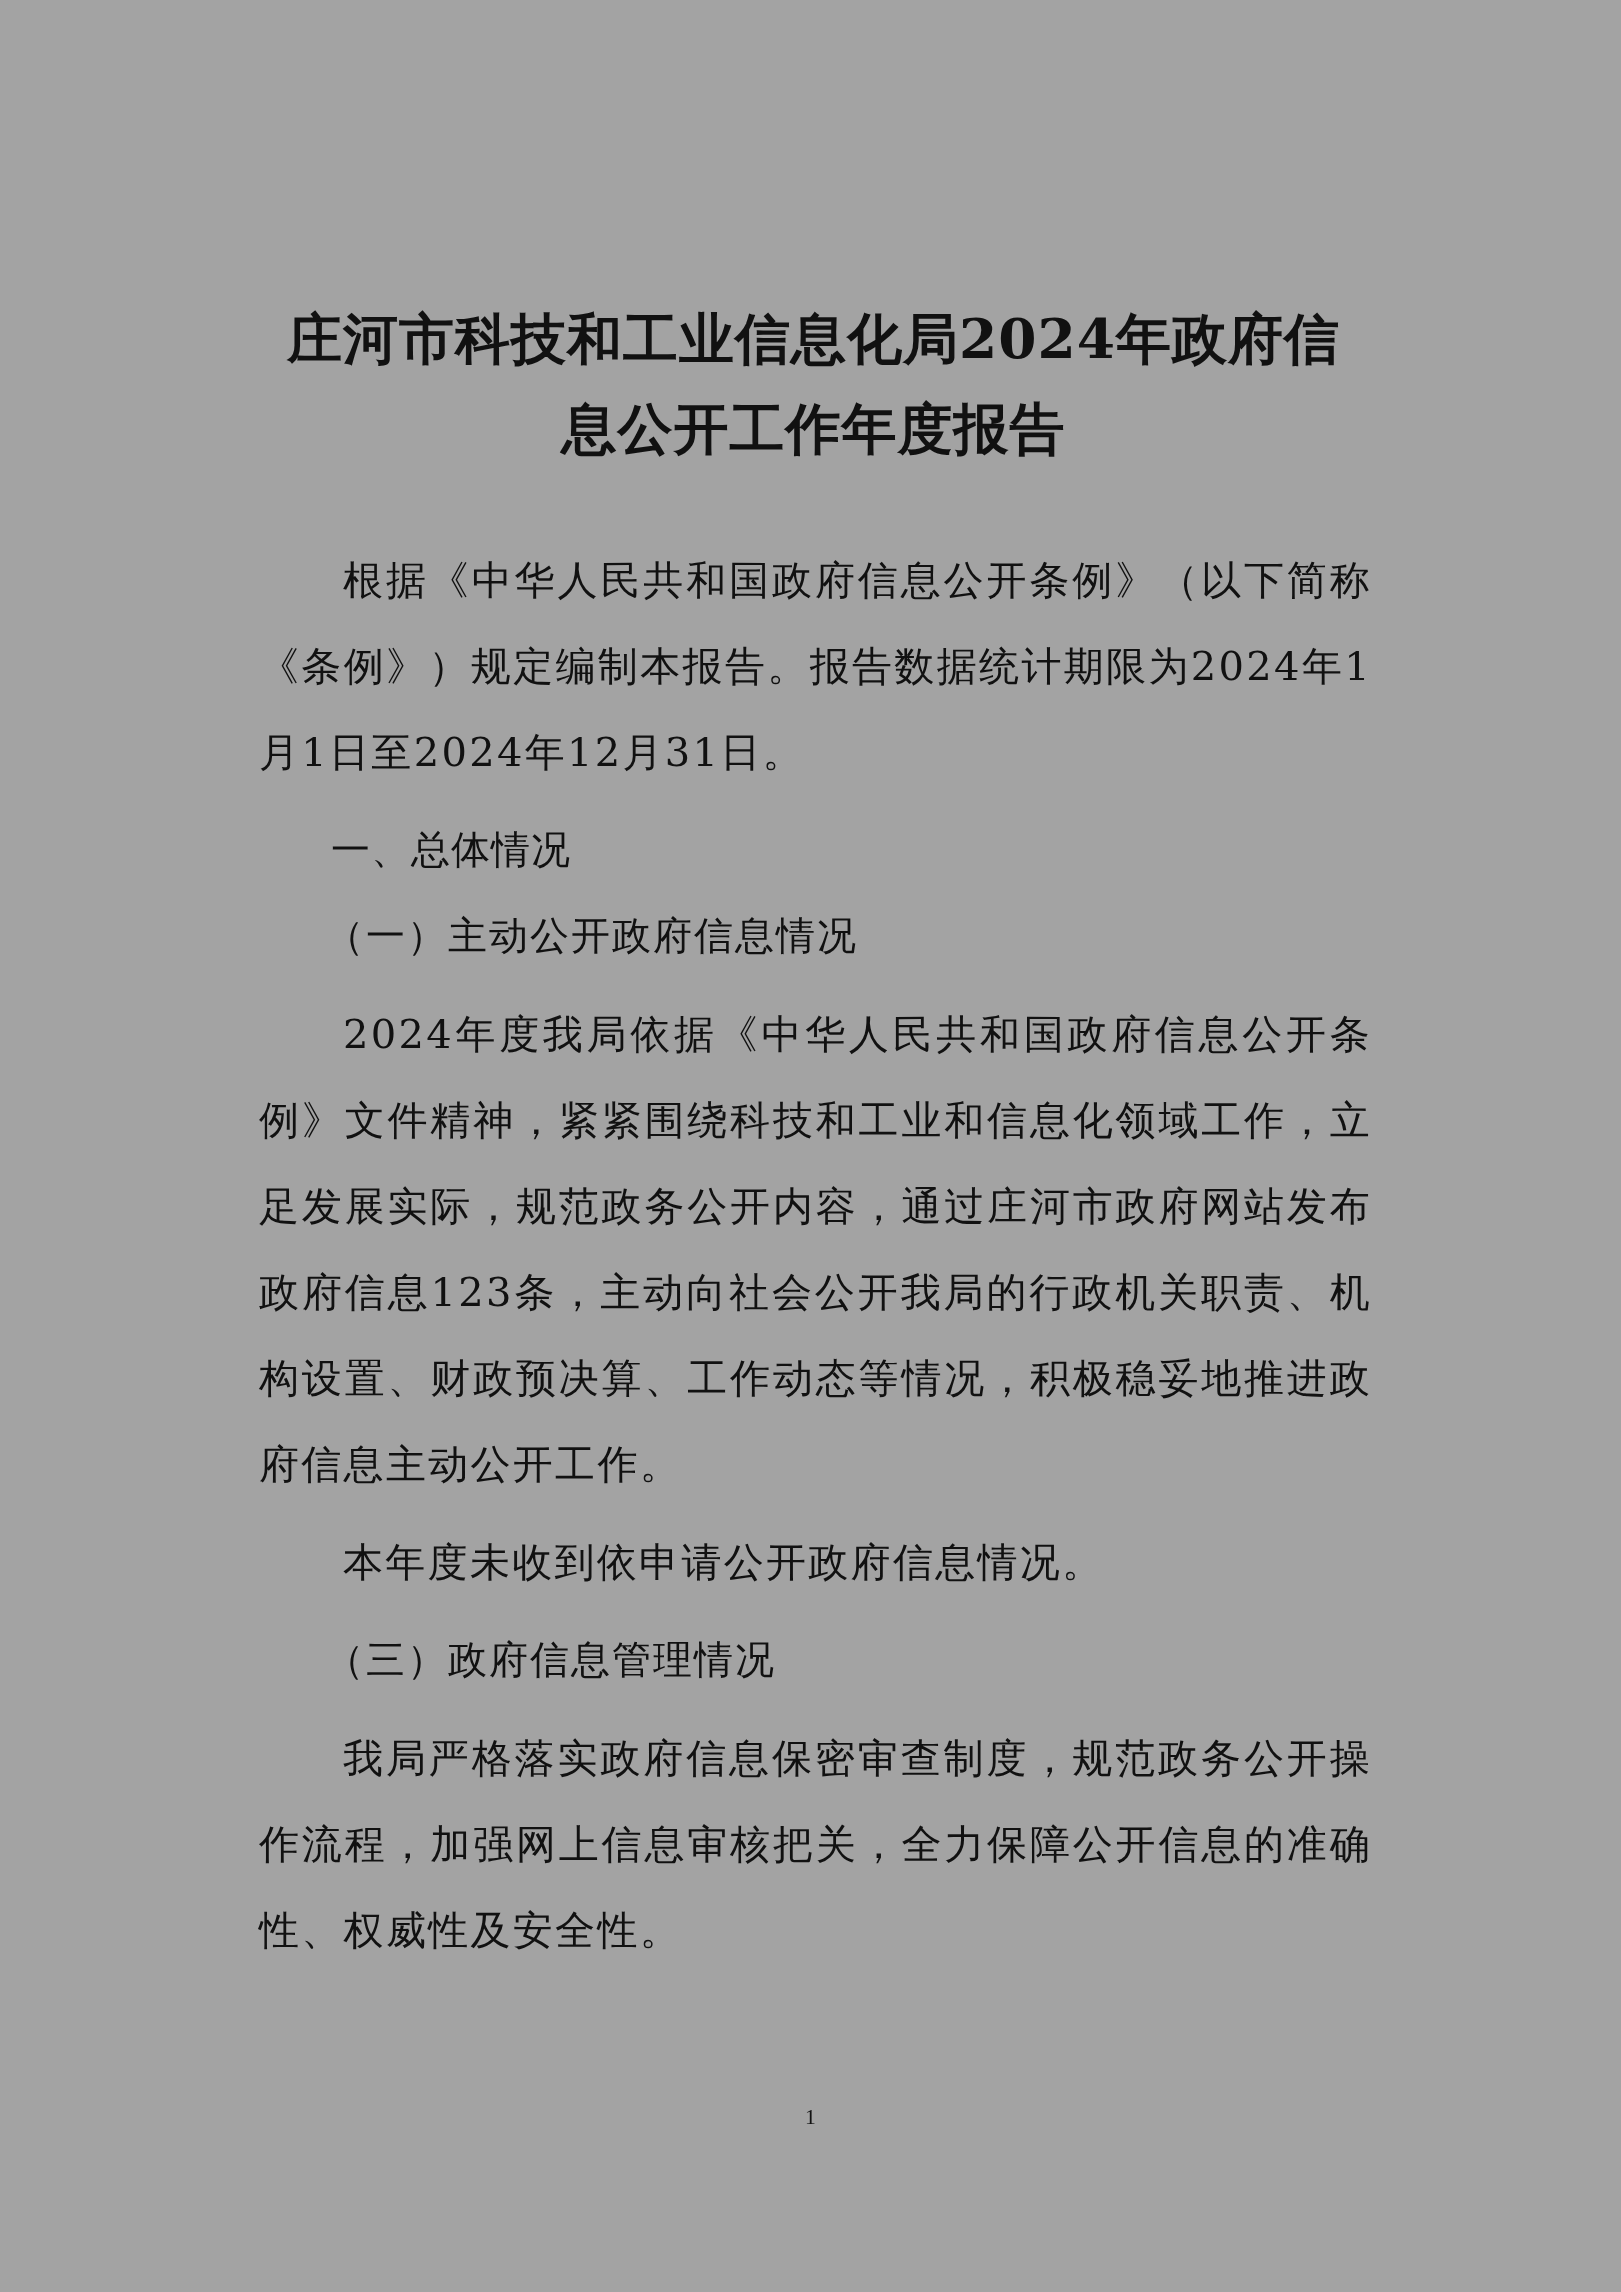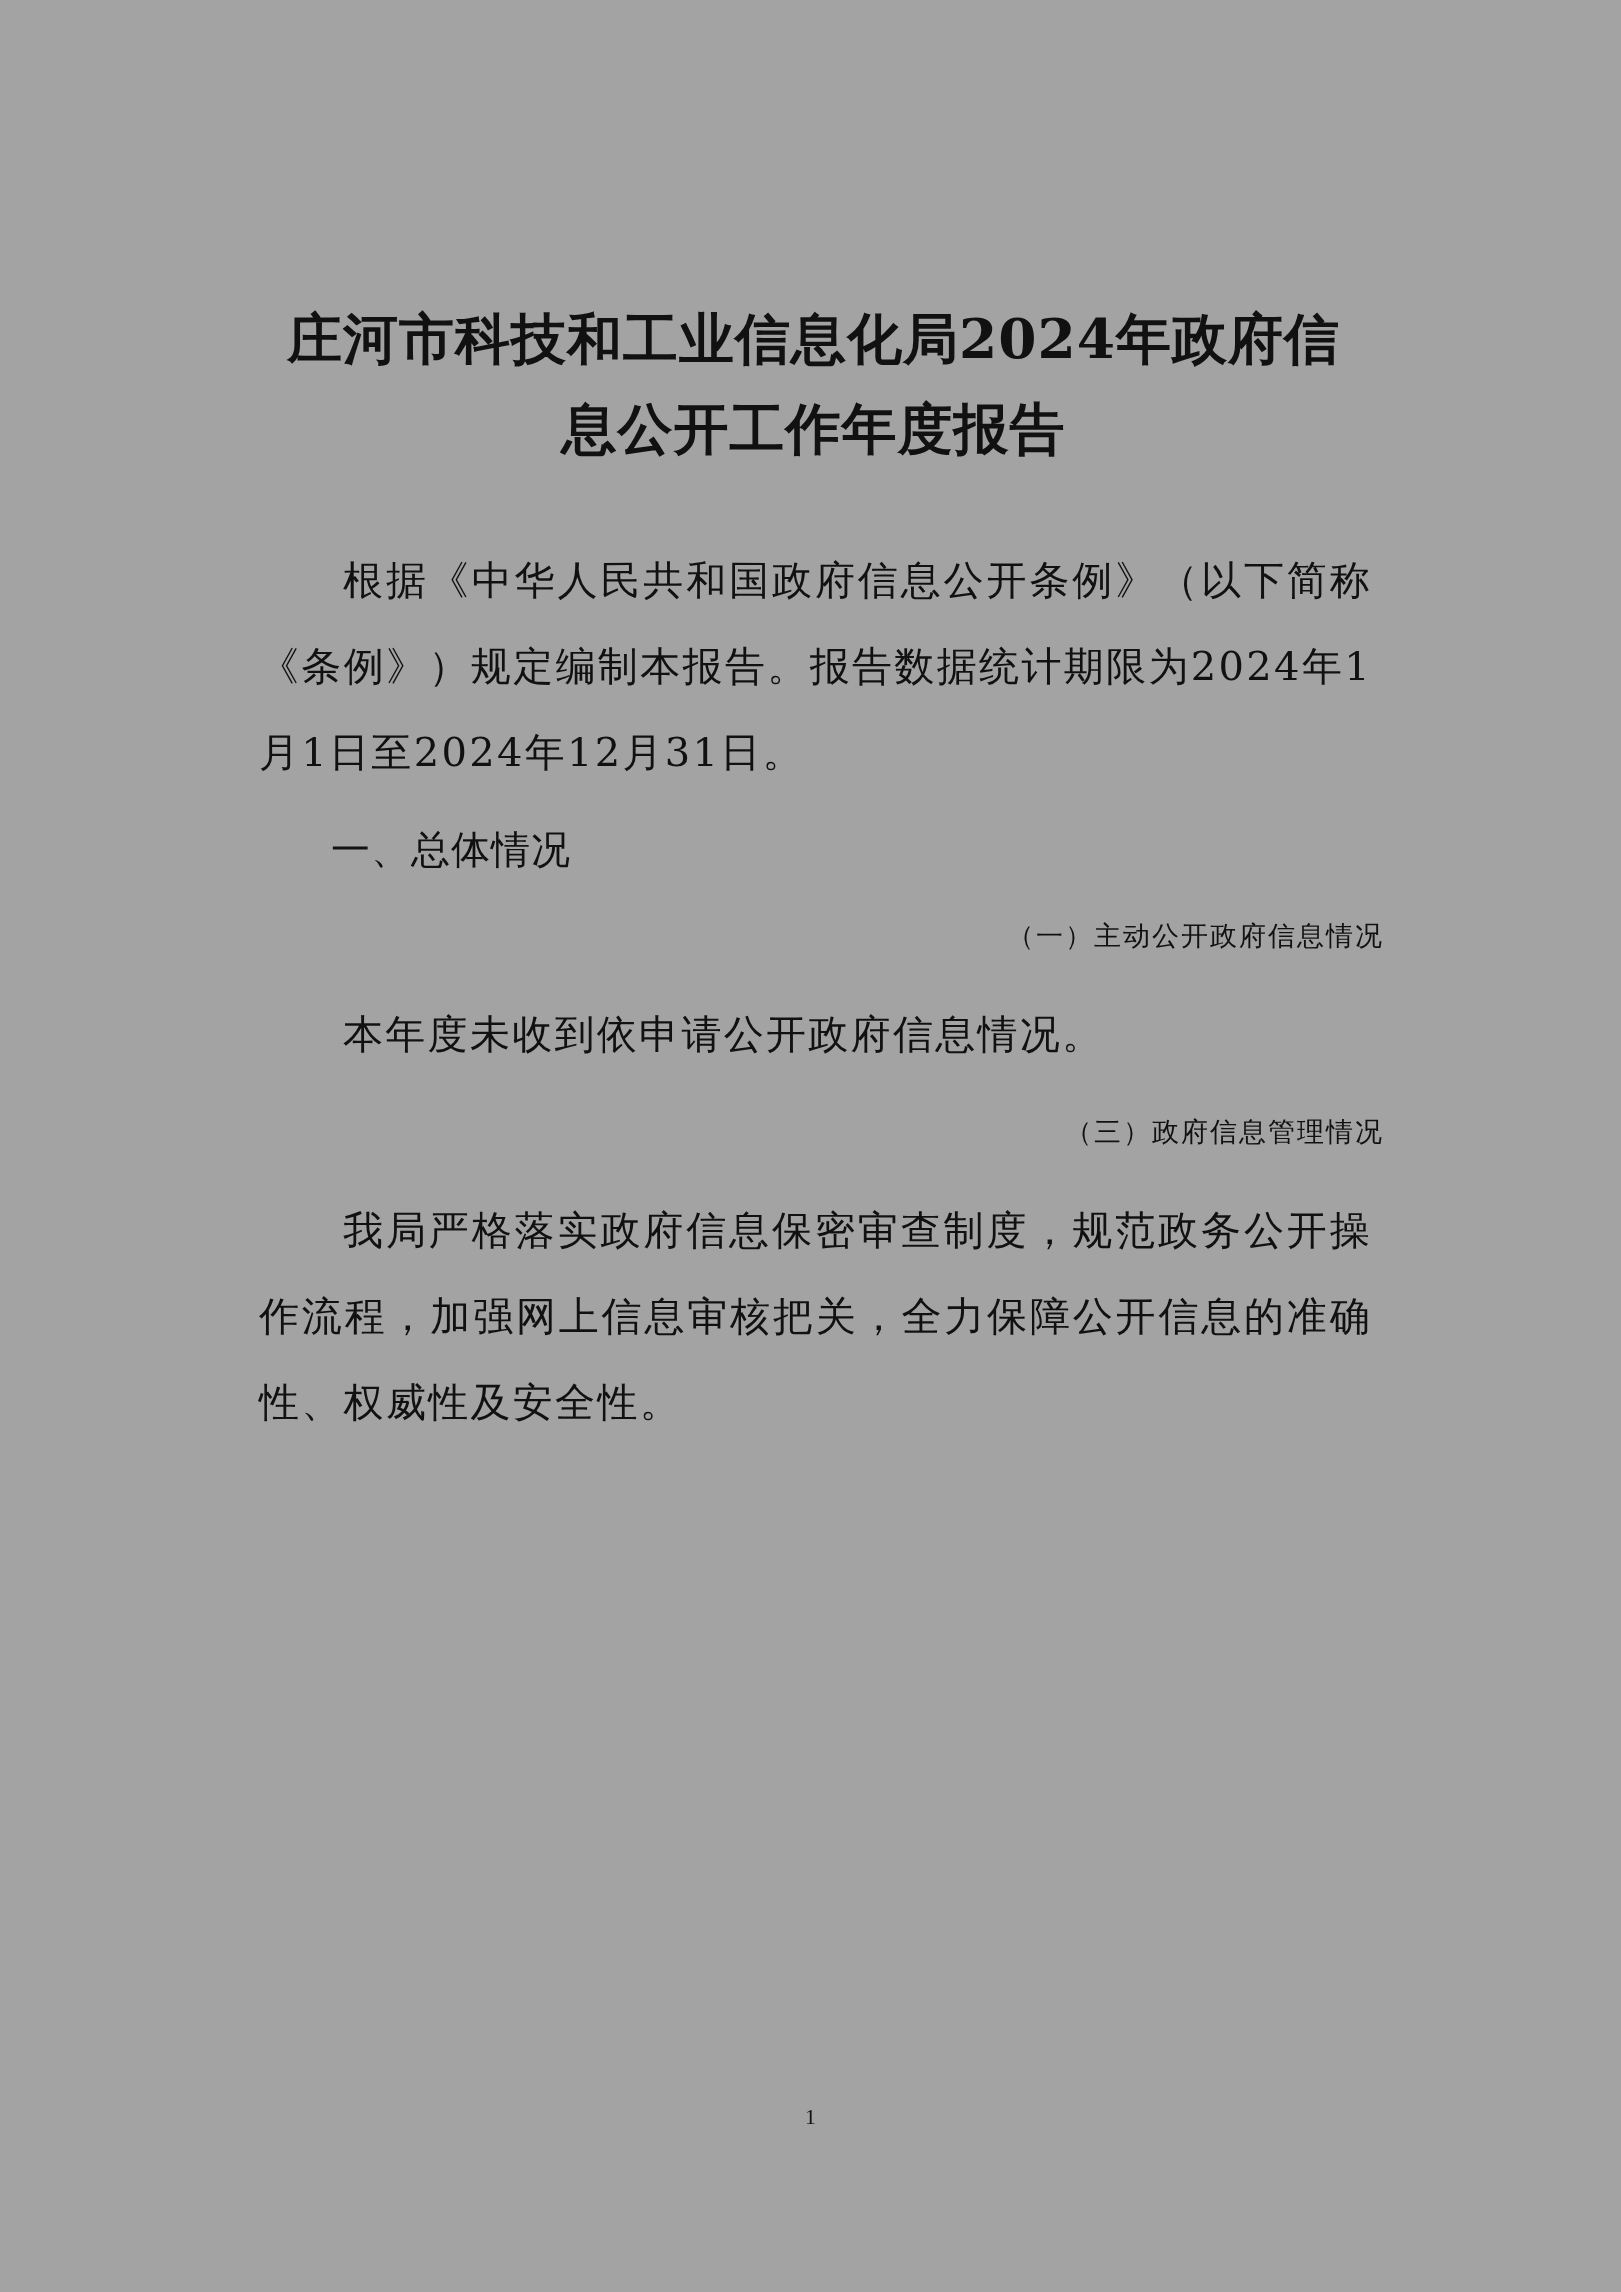--- a/index.html
+++ b/index.html
@@ -8,38 +8,39 @@
   .page { position: absolute; left: 0; top: 0; width: 1621px; height: 2293px; background: #a3a3a3; }
   .title { position: absolute; left: 245px; width: 1137px; text-align: center;
            font-family: "DejaVu Serif", "Liberation Serif", serif; font-weight: bold;
            font-size: 55px; line-height: 90px; top: 294px; letter-spacing: 1px; }
   .body { position: absolute; left: 247px; top: 525px; width: 1137px; }
   .p { font-size: 40px; line-height: 86px; margin: 12px; text-align: justify;
        text-align-last: left; letter-spacing: 2.3px; }
   .indent { text-indent: 84px; }
   .h1 { font-family: "DejaVu Sans", "Liberation Sans", sans-serif; font-weight: normal;
         font-size: 39px; line-height: 86px; margin: 0; text-indent: 84px; letter-spacing: 1px; }
-  .h2 { font-size: 27px; line-height: 86px; margin: 0; padding-left: 78px; letter-spacing: 2px;
-        font-family: "DejaVu Sans", "Liberation Sans", sans-serif; font-weight: normal; text-align: right; }
+  .h2 { font-size: 39px; line-height: 86px; margin: 0; padding-left: 78px; letter-spacing: 2px;
+        font-family: "DejaVu Sans", "Liberation Sans", sans-serif; font-weight: normal; }
   .pageno { position: absolute; top: 2105px; left: 0; width: 1621px; text-align: center;
             font-family: "Liberation Serif", serif; font-size: 21.6px; }
 </style>
 </head>
 <body>
 
 <div class="page">
   <div class="title">
     <div>庄河市科技和工业信息化局2024年政府信</div>
     <div>息公开工作年度报告</div>
   </div>
 
   <div class="body">
     <p class="p indent">根据《中华人民共和国政府信息公开条例》（以下简称《条例》）规定编制本报告。报告数据统计期限为2024年1月1日至2024年12月31日。</p>
     <p class="h1">一、总体情况</p>
     <p class="h2">（一）主动公开政府信息情况</p>
+    <p class="p indent">2024年度我局依据《中华人民共和国政府信息公开条例》文件精神，紧紧围绕科技和工业和信息化领域工作，立足发展实际，规范政务公开内容，通过庄河市政府网站发布政府信息123条，主动向社会公开我局的行政机关职责、机构设置、财政预决算、工作动态等情况，积极稳妥地推进政府信息主动公开工作。</p>
     <p class="p indent">本年度未收到依申请公开政府信息情况。</p>
     <p class="h2">（三）政府信息管理情况</p>
     <p class="p indent">我局严格落实政府信息保密审查制度，规范政务公开操作流程，加强网上信息审核把关，全力保障公开信息的准确性、权威性及安全性。</p>
   </div>
 
   <div class="pageno">1</div>
 </div>
 
 
 </body></html>

